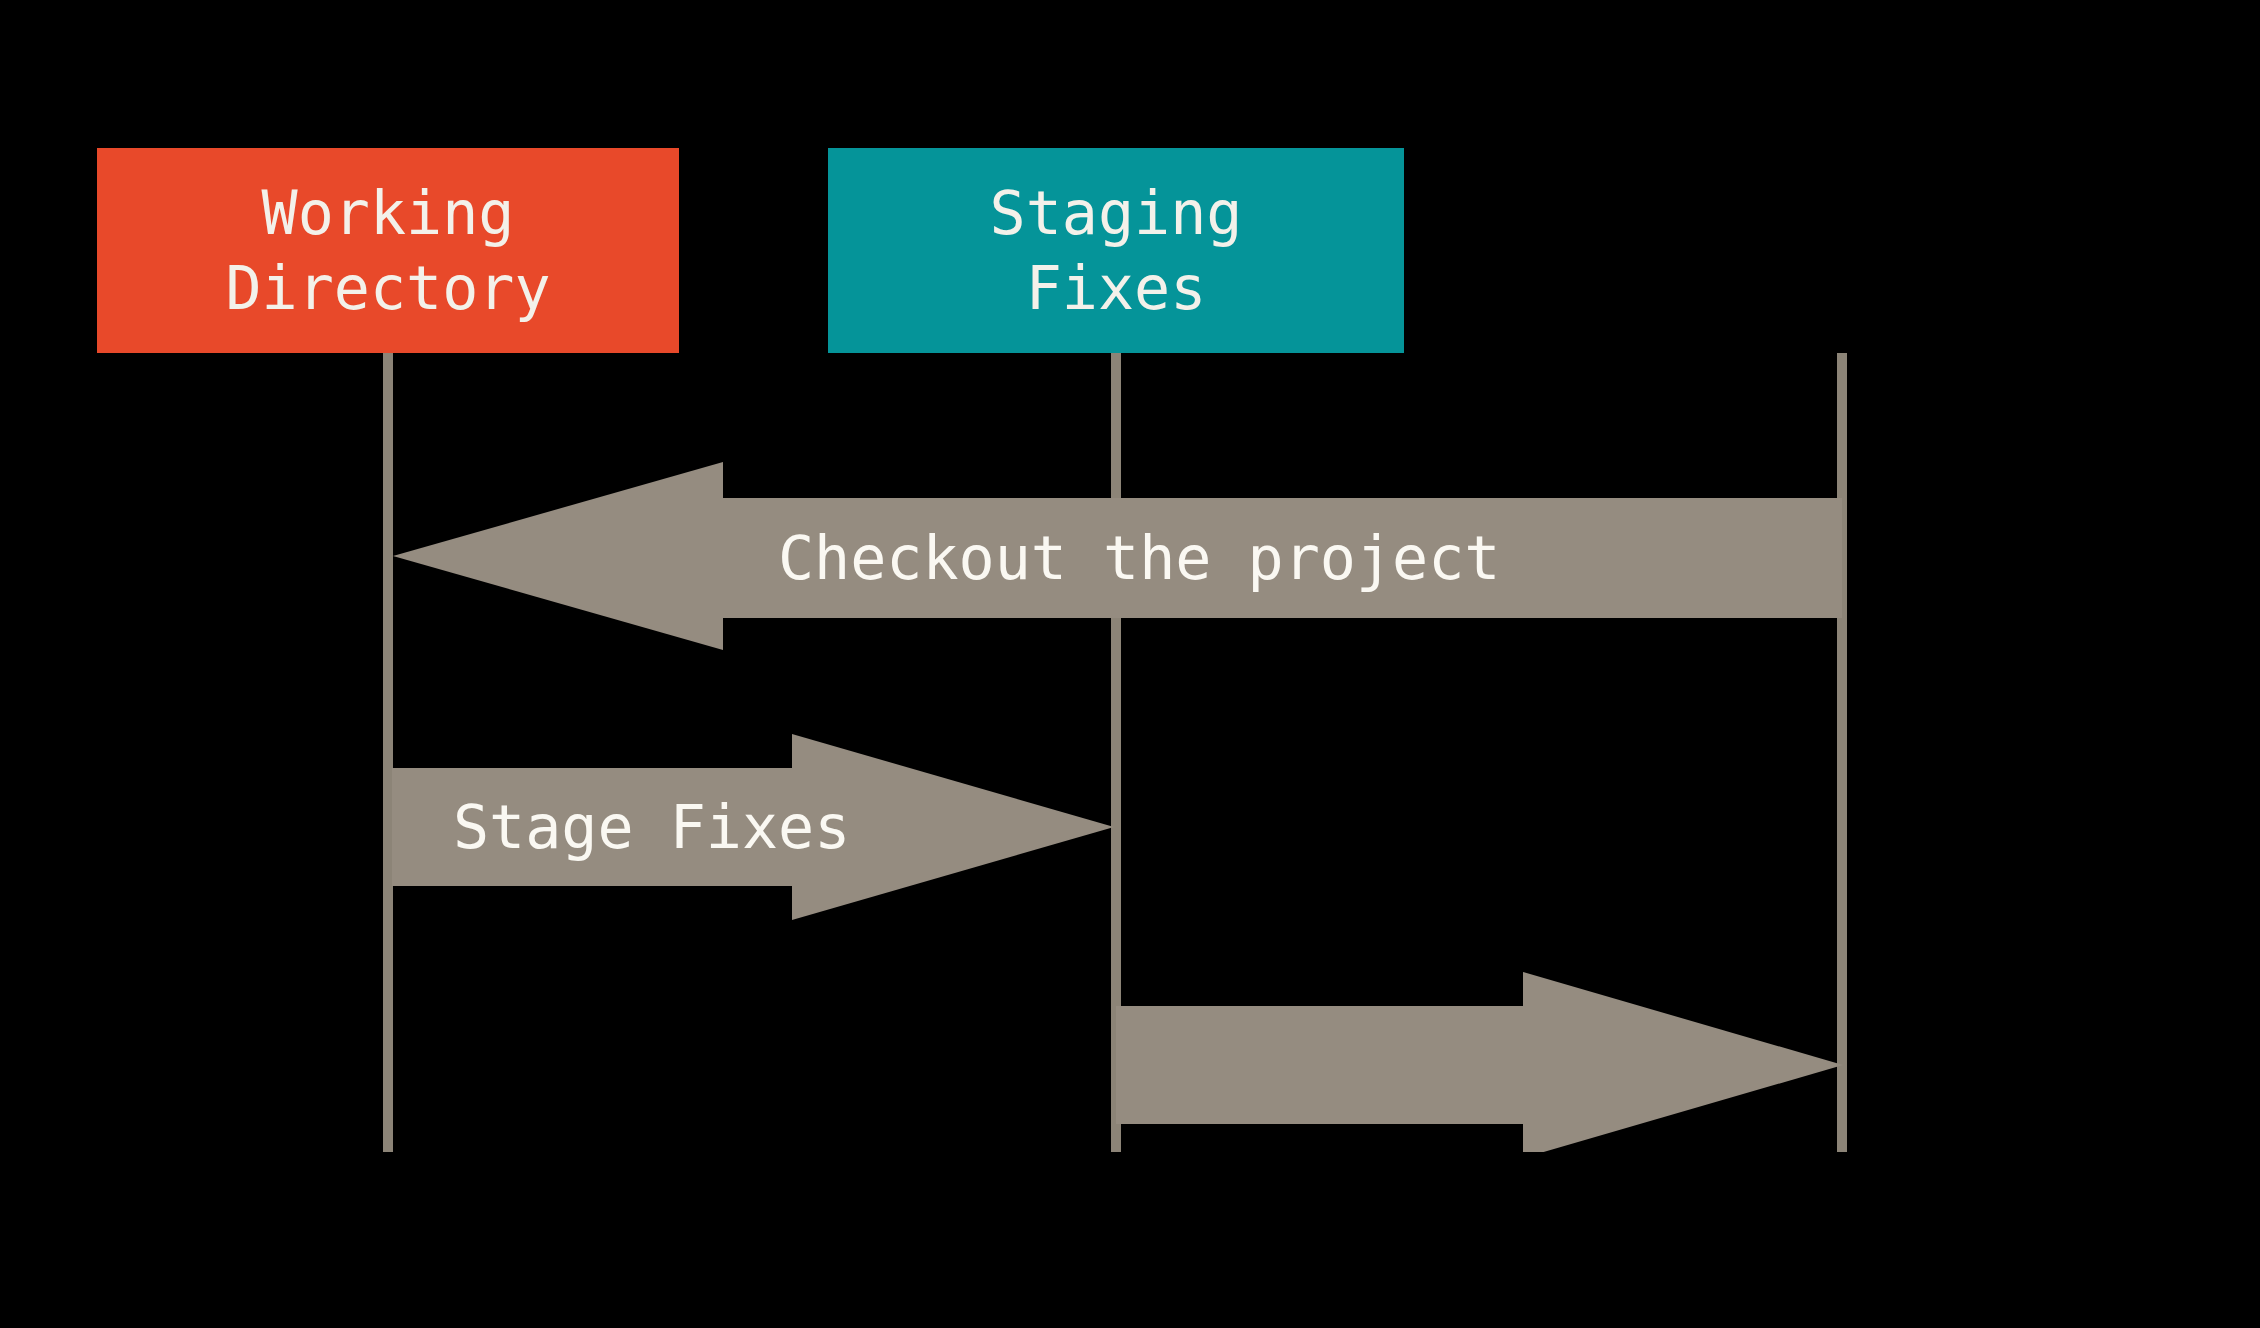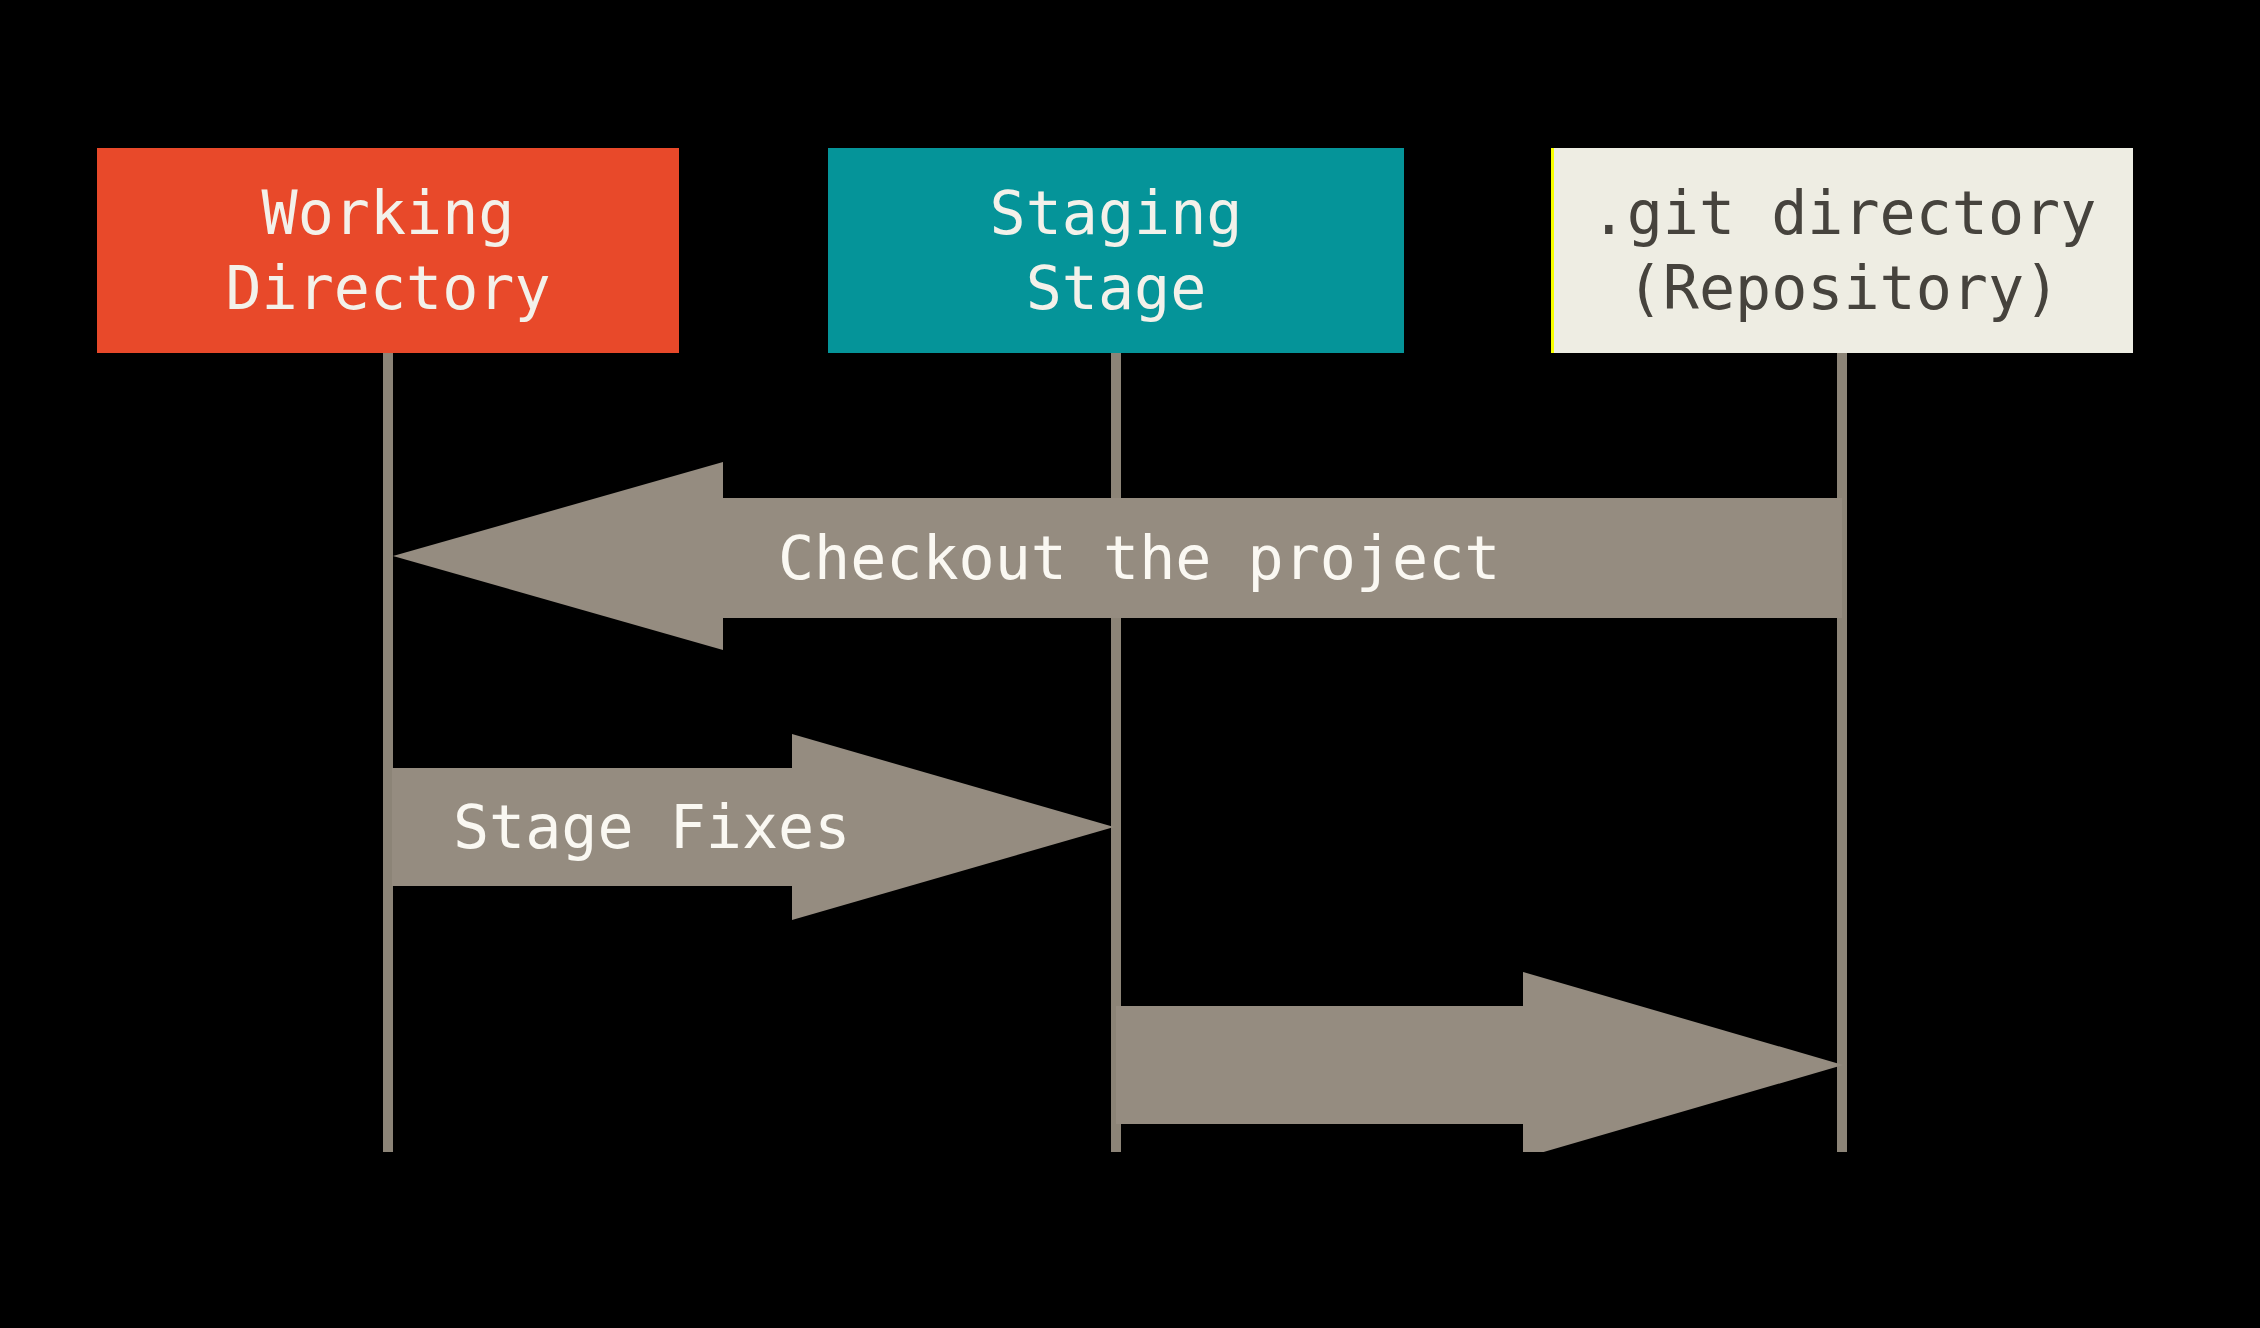--- a/index.html
+++ b/index.html
@@ -96,25 +96,21 @@
 <body>
 
 <div class="stage">
 
   <div class="box box-working">
     <span class="box-label">Working
 Directory</span>
   </div>
   <div class="box box-staging">
     <span class="box-label">Staging
-Stage</span>
-  </div>
-  <div class="box box-git">
-    <span class="box-label">.git directory
-(Repository)</span>
+Fixes</span>
   </div>
 
   <div class="lifeline lifeline-working"></div>
   <div class="lifeline lifeline-staging"></div>
   <div class="lifeline lifeline-git"></div>
 
   <div class="arrow-body checkout-body"></div>
   <div class="arrow-head checkout-head"></div>
   <div class="arrow-label checkout-label">Checkout the project</div>
 

